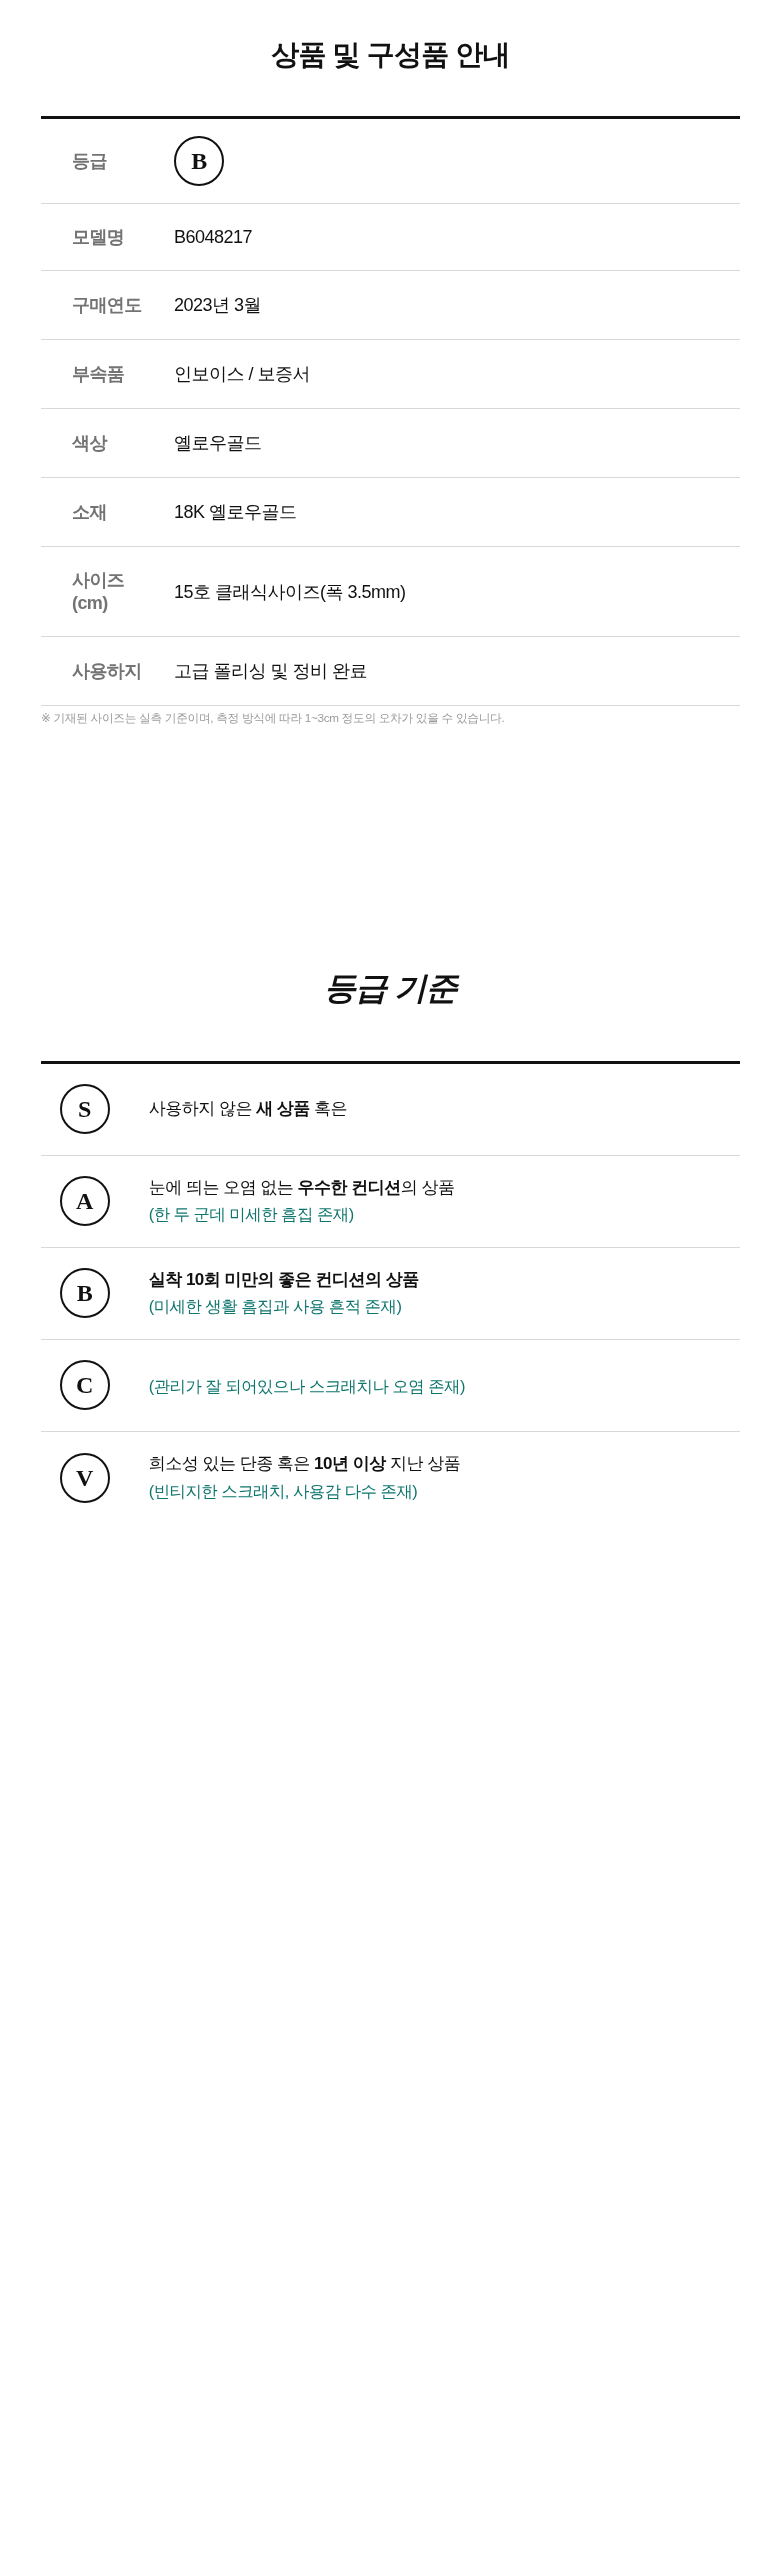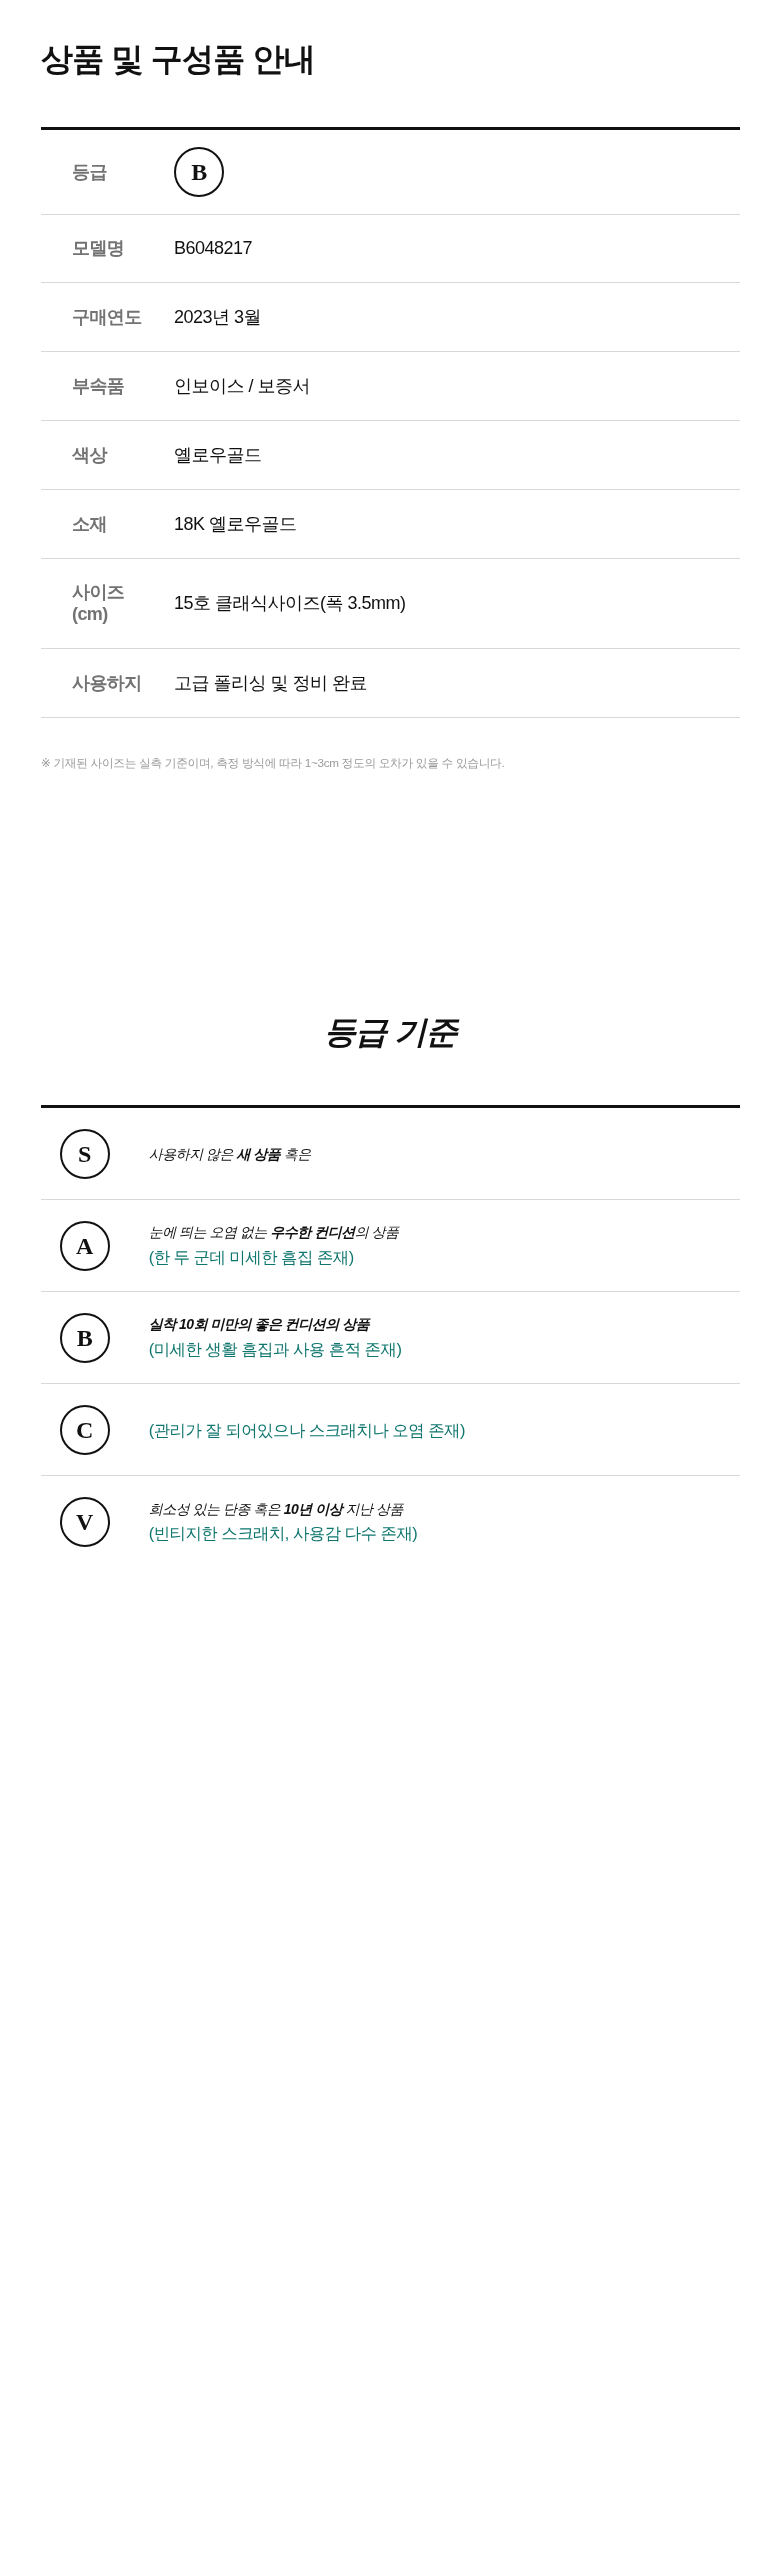--- a/index.html
+++ b/index.html
@@ -19,21 +19,22 @@
     width: 781px;
     margin: 0 auto;
     padding: 0;
   }
 
   
   .section-one {
     padding: 0 41px;
   }
   .title-main {
-    font-size: 32px;
+    text-align: center;
+    font-size: 28px;
     font-weight: bold;
     letter-spacing: -0.8px;
     color: #111111;
     padding-top: 17px;
     padding-bottom: 23.4px;
   }
   .spec-table {
     width: 100%;
     border-collapse: collapse;
     border-top: 3.1px solid #111111;
@@ -75,21 +76,21 @@
     display: inline-flex;
     align-items: center;
     justify-content: center;
     font-size: 24px;
     font-weight: bold;
     color: #111111;
     font-family: "Liberation Serif", "DejaVu Serif", serif;
     line-height: 1;
   }
   .note {
-    margin-top: 35px;
+    margin-top: 2px;
     font-size: 11.7px;
     line-height: 1.7;
     color: #9a9a9a;
     letter-spacing: -0.3px;
     padding-bottom: 4.7px;
   }
 
   
   .section-two {
     padding: 0 41px;
@@ -136,25 +137,24 @@
     font-size: 24px;
     font-weight: bold;
     color: #111111;
     font-family: "Liberation Serif", "DejaVu Serif", serif;
     line-height: 1;
   }
   .criteria-text {
     flex: 1 1 auto;
   }
   .criteria-line1 {
-    font-size: 14px;
+    font-size: 17px;
     letter-spacing: -0.5px;
     color: #111111;
     line-height: 1.45;
-    font-style: italic;
   }
   .criteria-line1 b { font-weight: bold; }
   .criteria-line2 {
     font-size: 16.4px;
     letter-spacing: -0.5px;
     color: #0f766e;
     line-height: 1.45;
     margin-top: 3.1px;
   }
 </style>

